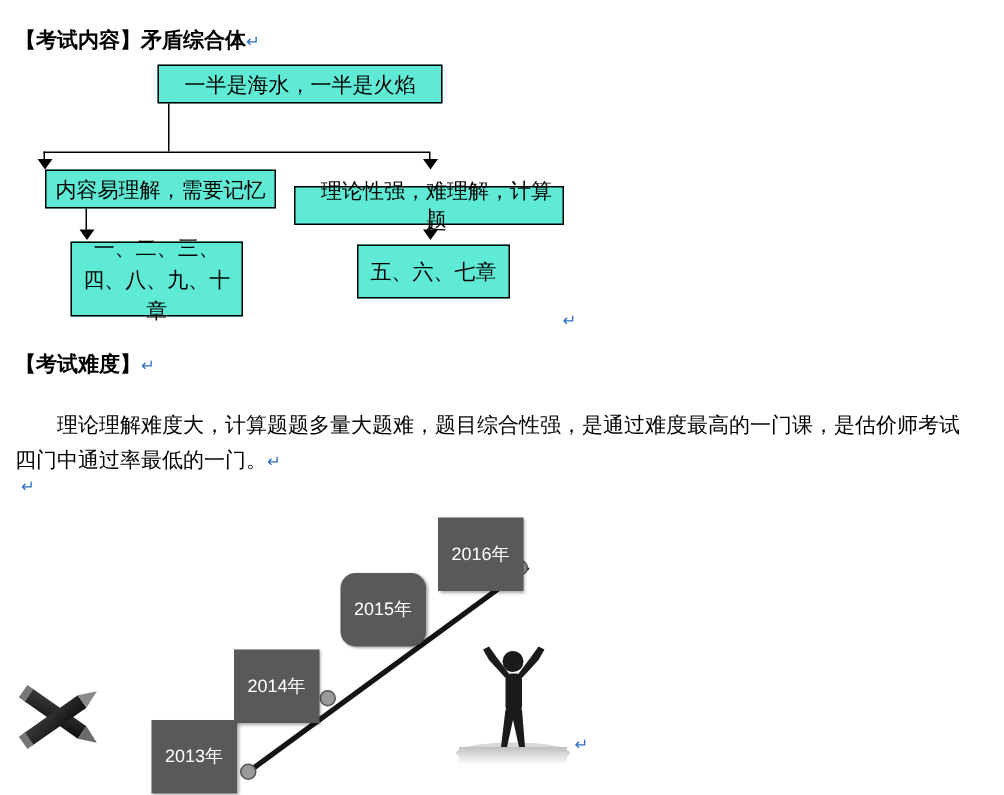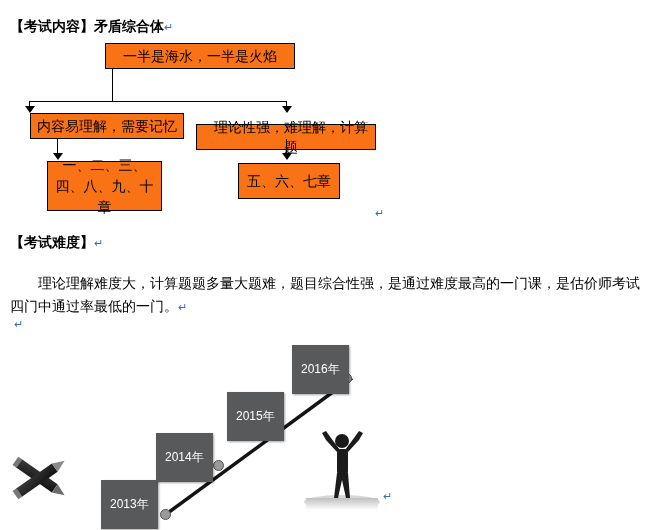--- a/index.html
+++ b/index.html
@@ -37,21 +37,21 @@
   .para {
     position: absolute;
     font-size: 14px;
     line-height: 23px;
     color: #000;
   }
   
   .node {
     position: absolute;
     border: 1px solid #000;
-    background: #f97316;
+    background: #5eead4;
     font-size: 14px;
     color: #000;
     display: flex;
     align-items: center;
     justify-content: center;
     text-align: center;
     box-sizing: border-box;
     padding: 2px 6px;
     line-height: 20px;
   }
@@ -195,20 +195,20 @@
 
     
     <div class="dot" style="left:160px; top:179px;"></div>
     <div class="dot" style="left:213px; top:130px;"></div>
     <div class="dot" style="left:272px; top:89px;"></div>
     <div class="dot" style="left:341px; top:43px;"></div>
 
     
     <div class="year-label" style="left:101px; top:150px;">2013年</div>
     <div class="year-label" style="left:156px; top:103px;">2014年</div>
-    <div class="year-label" style="left:227px; top:62px;">2015年</div>
+    <div class="year-label" style="left:227px; top:52px;border-radius:10px;">2015年</div>
     <div class="year-label" style="left:292px; top:15px;">2016年</div>
 
     
     <div class="mark" style="left:383px; top:160px;">↵</div>
   </div>
 
 </div>
 
 </body></html>

